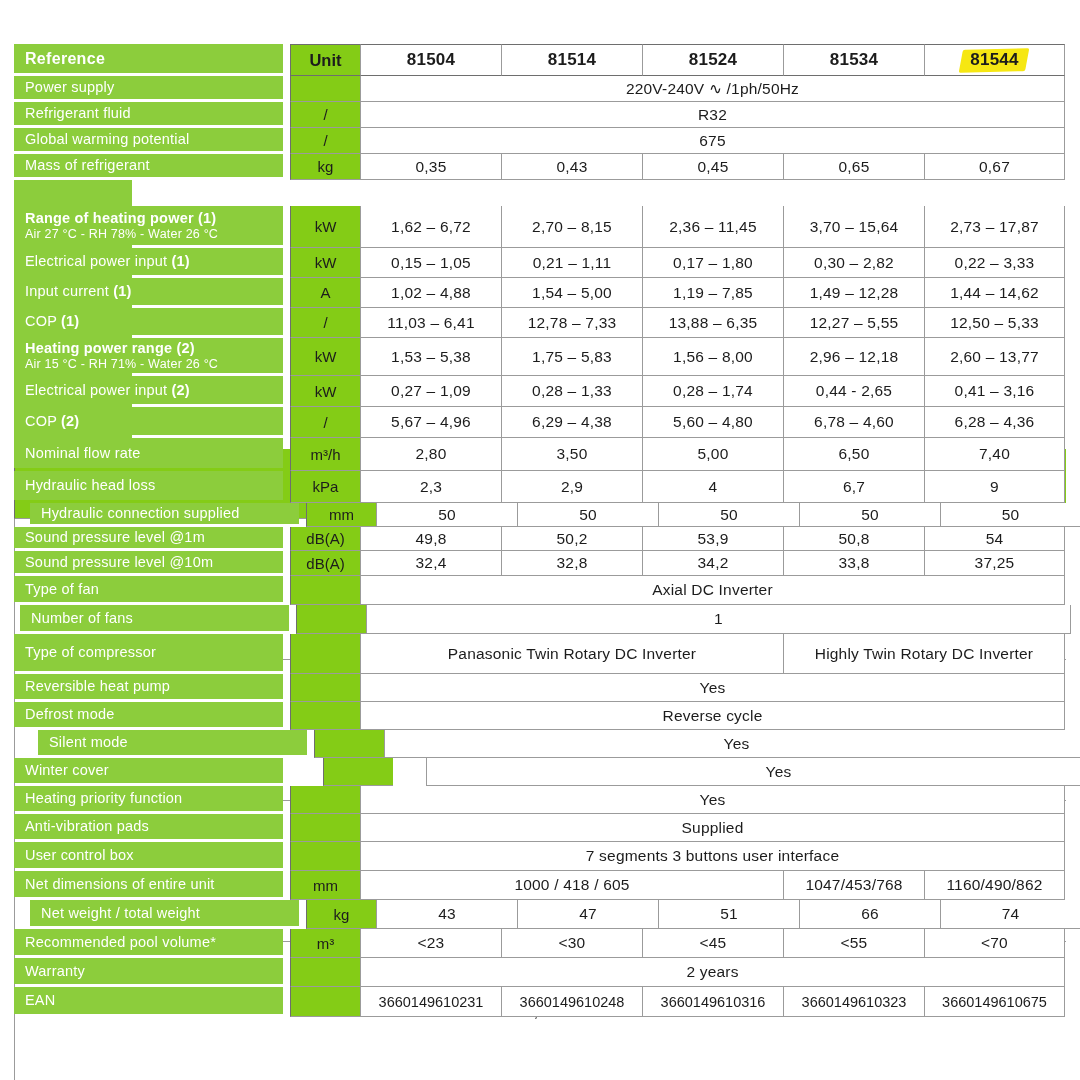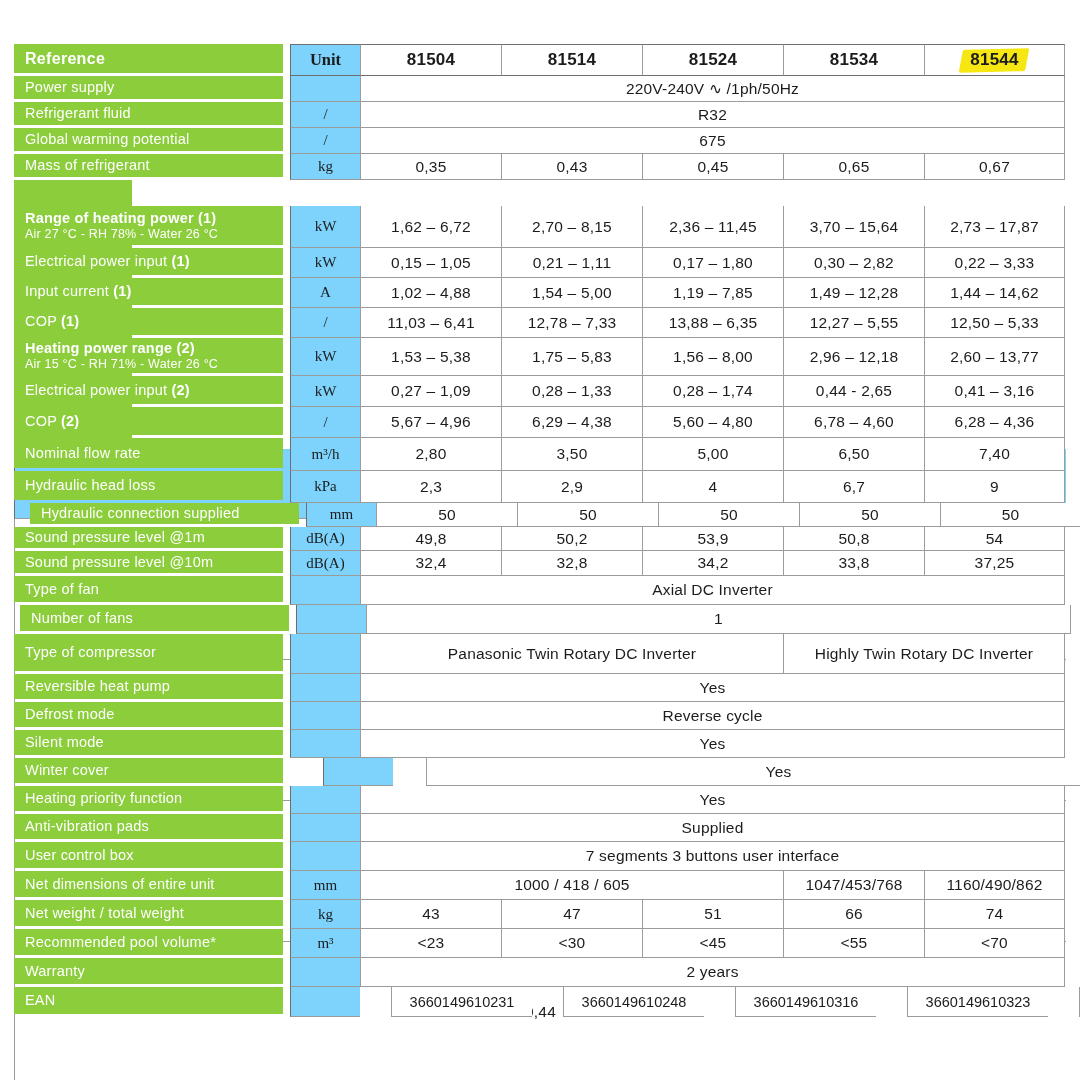--- a/index.html
+++ b/index.html
@@ -41,22 +41,21 @@
   }
   .row{position:relative;}
   .lab-main.b, .lab-main .b{font-weight:bold;}
   .lab-sub{font-size:12.5px;margin-top:1px;}
   .unit{
     flex:0 0 70px;
     border-left:1px solid var(--line-dark);
     border-bottom:1px solid var(--line);
     display:flex;align-items:center;justify-content:center;
     font-size:15px;
-    background:#7dd3fc;
-    font-family:Liberation Serif, serif;
+    background:#84cc16;
   }
   .dcell{
     border-left:1px solid var(--line);
     border-bottom:1px solid var(--line);
     display:flex;align-items:center;justify-content:center;
     text-align:center;
     font-size:15.5px;
     letter-spacing:.2px;
     background:#fff;
     padding:0 2px;
@@ -83,21 +82,21 @@
     padding:1px 9px 2px 9px;
   }
   .highlight::before{
     content:"";
     position:absolute;inset:0;
     background:var(--yellow);
     transform:skewX(-12deg) rotate(-1.5deg);
     border-radius:2px;
     z-index:-1;
   }
-  .ean-row .dcell{font-size:14.5px;letter-spacing:0;margin-left:31px;}
+  .ean-row .dcell{font-size:14.5px;letter-spacing:0;}
 </style>
 </head>
 <body>
 
 <div class="spec-table">
     <div class="row header-row" style="height: 32px;">
       <div class="lab">
         <span class="lab-main b">Reference</span>
       </div>
       <div class="unit">Unit</div>
@@ -315,21 +314,21 @@
       <div class="unit"></div>
       <div class="dcell span5">Yes</div>
     </div>
     <div class="row" style="height: 28px;">
       <div class="lab">
         <div class="lab-main"><span>Defrost mode</span></div>
       </div>
       <div class="unit"></div>
       <div class="dcell span5">Reverse cycle</div>
     </div>
-    <div class="row" style="height: 28px;">
+    <div class="row" style="height: 28px; padding-left: 24px;">
       <div class="lab">
         <div class="lab-main"><span>Silent mode</span></div>
       </div>
       <div class="unit"></div>
       <div class="dcell span5">Yes</div>
     </div>
     <div class="row" style="height: 28px; gap: 33px;">
       <div class="lab">
         <div class="lab-main"><span>Winter cover</span></div>
       </div>
@@ -359,21 +358,21 @@
     </div>
     <div class="row" style="height: 29px;">
       <div class="lab">
         <div class="lab-main"><span>Net dimensions of entire unit</span></div>
       </div>
       <div class="unit">mm</div>
       <div class="dcell span3">1000 / 418 / 605</div>
       <div class="dcell span1">1047/453/768</div>
       <div class="dcell span1">1160/490/862</div>
     </div>
-    <div class="row" style="height: 29px;">
+    <div class="row" style="height: 29px; margin-left: 16px;">
       <div class="lab">
         <div class="lab-main"><span>Net weight / total weight</span></div>
       </div>
       <div class="unit">kg</div>
       <div class="dcell span1">43</div>
       <div class="dcell span1">47</div>
       <div class="dcell span1">51</div>
       <div class="dcell span1">66</div>
       <div class="dcell span1">74</div>
     </div>

